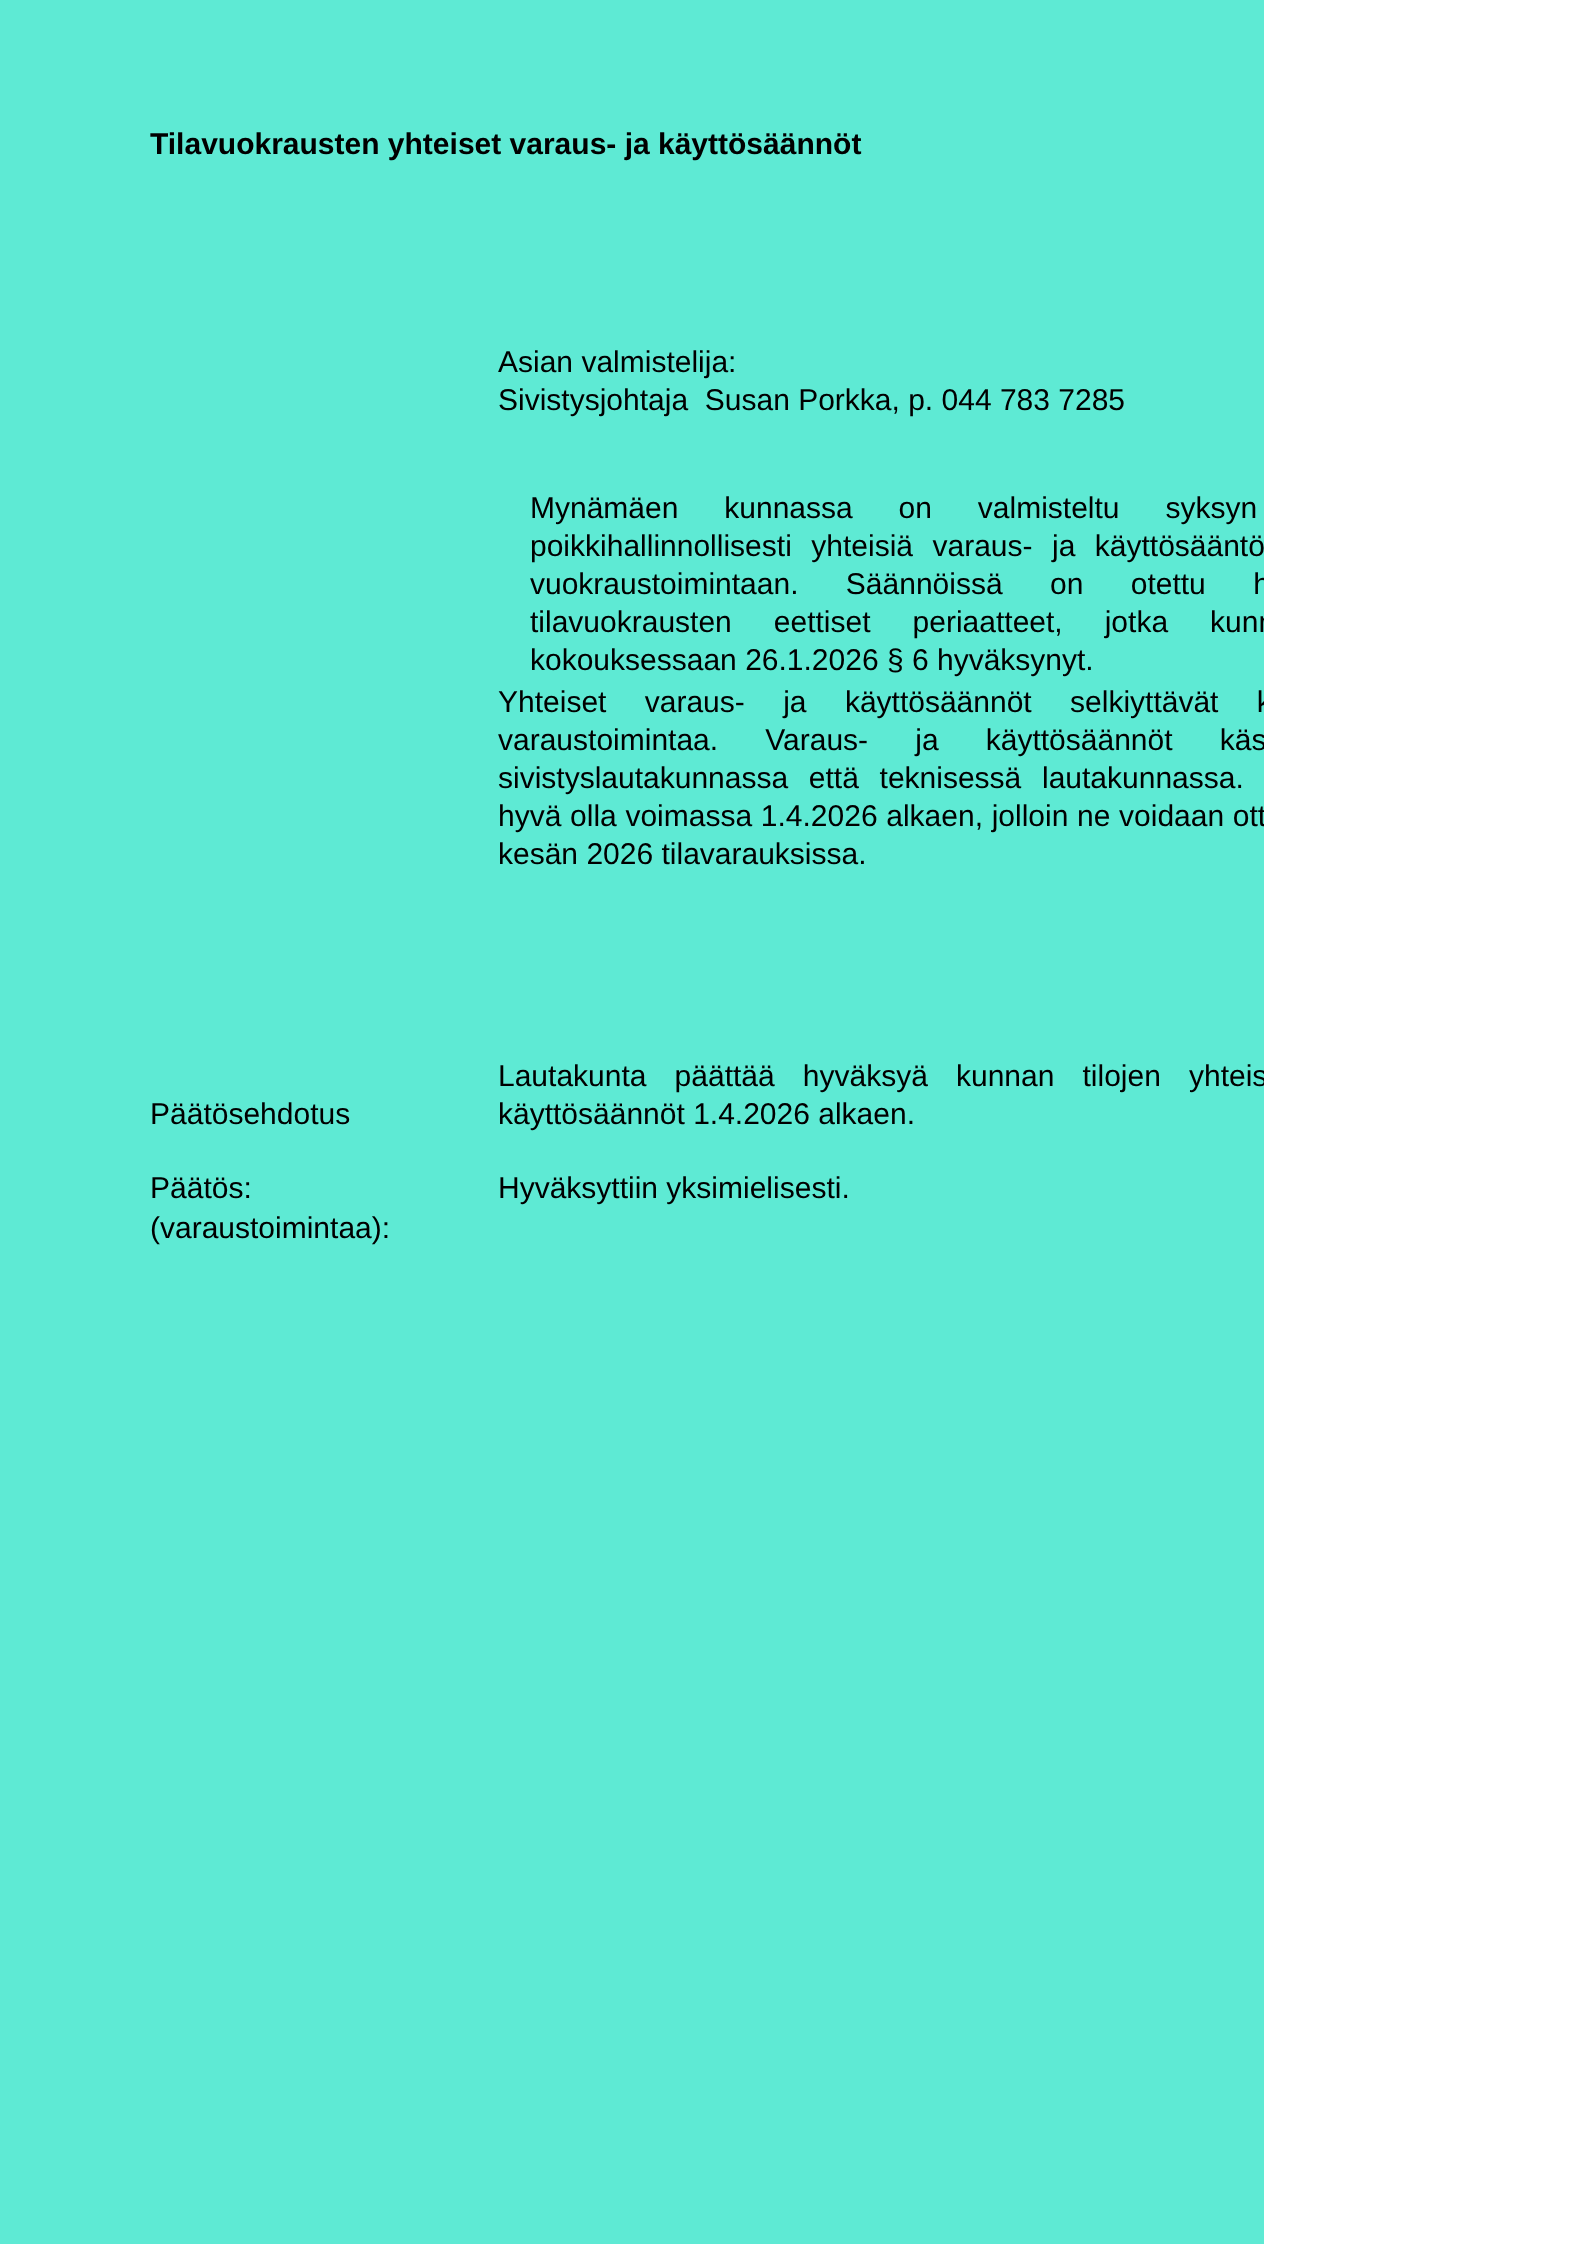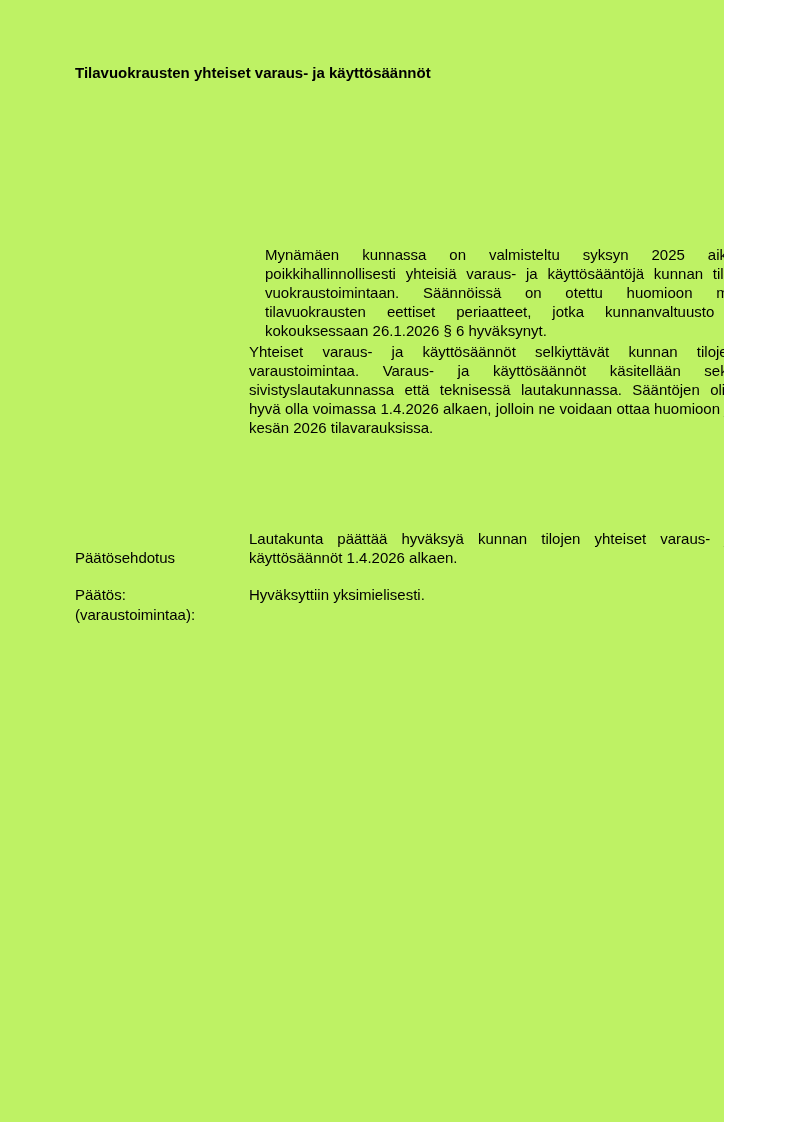--- a/index.html
+++ b/index.html
@@ -2,23 +2,23 @@
 <html><head>
 <meta charset="utf-8">
 <style>
   html, body {
     margin: 0;
     padding: 0;
     background: #ffffff;
   }
   .page {
     position: relative;
-    width: 724px;
+    width: 632px;
     height: 1122px;
-    background: #bef264;
+    background: #5eead4;
     font-family: "Liberation Sans", "DejaVu Sans", sans-serif;
     font-size: 15px;
     line-height: 19px;
     color: #000000;
     overflow: hidden;
   }
   .abs { position: absolute; }
   .doc-title {
     left: 75px;
     top: 63px;
@@ -52,20 +52,24 @@
   .line { white-space: pre-wrap; }
 </style>
 </head>
 <body>
 
 <div class="page">
 
   <h1 class="abs doc-title" style="margin:0; font-size:15px;">Tilavuokrausten yhteiset varaus- ja käyttösäännöt</h1>
 
 
+  <div class="abs body-col preparer-block">
+    <div class="line">Asian valmistelija:</div>
+    <div class="line">Sivistysjohtaja  Susan Porkka, p. 044 783 7285</div>
+  </div>
 
   <p class="abs body-col para para-1" style="margin:16px;">Mynämäen kunnassa on valmisteltu syksyn 2025 aikana poikkihallinnollisesti yhteisiä varaus- ja käyttösääntöjä kunnan tilojen vuokraustoimintaan. Säännöissä on otettu huomioon myös tilavuokrausten eettiset periaatteet, jotka kunnanvaltuusto on kokouksessaan 26.1.2026 § 6 hyväksynyt.</p>
 
   <p class="abs body-col para para-2" style="margin:0;">Yhteiset varaus- ja käyttösäännöt selkiyttävät kunnan tilojen varaustoimintaa. Varaus- ja käyttösäännöt käsitellään sekä sivistyslautakunnassa että teknisessä lautakunnassa. Sääntöjen olisi hyvä olla voimassa 1.4.2026 alkaen, jolloin ne voidaan ottaa huomioon jo kesän 2026 tilavarauksissa.</p>
 
 
   <div class="abs label-col proposal-label">
     <div class="line">Päätösehdotus</div>
     <div class="line">(varaustoimintaa):</div>
   </div>

